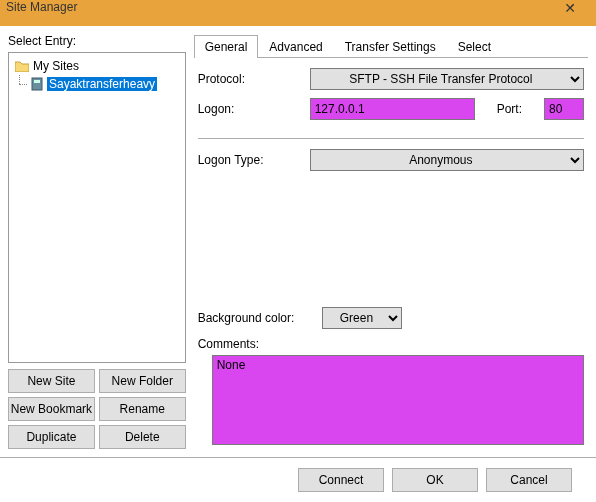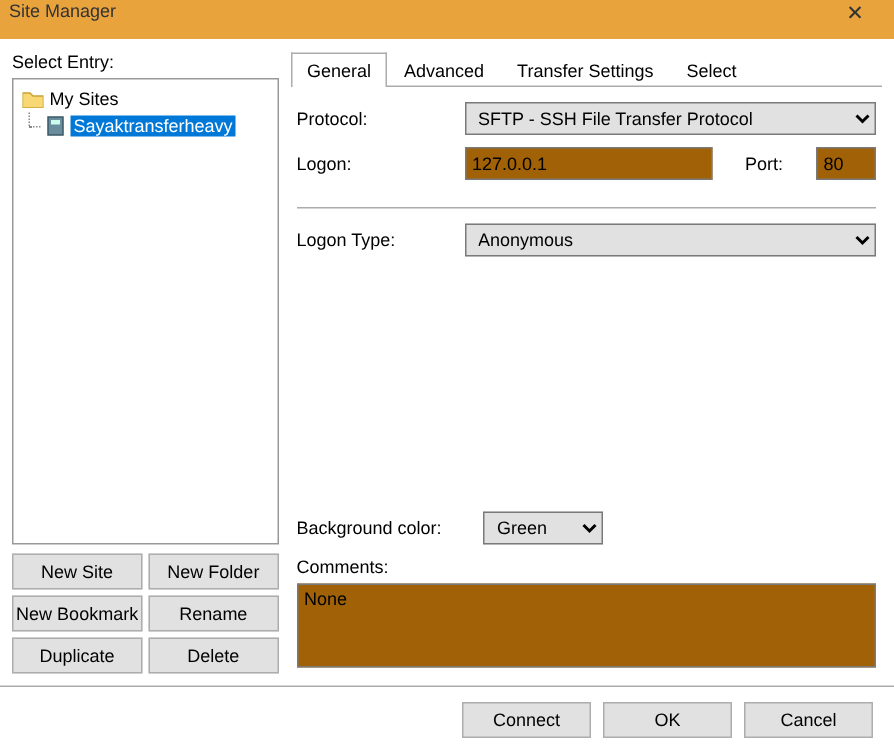--- a/index.html
+++ b/index.html
@@ -21,27 +21,27 @@
   .winbtn { background: #E1E1E1; border: 1px solid #ADADAD; height: 24px; cursor: pointer; text-align: center; line-height: 22px; }
   .rightcol { flex: 1; display: flex; flex-direction: column; }
   .tabs { display: flex; border-bottom: 1px solid #ACACAC; }
   .tab { padding: 4px 10px; border: 1px solid transparent; border-bottom: none; cursor: pointer; position: relative; top: 1px; background: transparent; }
   .tab.active { background: #fff; border-color: #ACACAC; }
   .tabbody { flex: 1; padding: 10px 4px 4px; display: flex; flex-direction: column; }
   .frow { display: flex; align-items: center; margin-bottom: 8px; gap: 22px; }
   .lbl { width: 90px; }
   .lbl2 { white-space: nowrap; }
   .widein { flex: 1; }
-  input[type=text], select, textarea { border: 1px solid #7A7A7A; background: #a16207; padding: 2px 4px; height: 22px; }
-  select { background: #E1E1E1; }
-  textarea { height: 56px; resize: none; overflow-y: scroll; }
+  input[type=text], select, textarea { border: 1px solid #7A7A7A; background: #d946ef; padding: 2px 4px; height: 22px; }
+  select { background: #E1E1E1; text-align: center; }
+  textarea { height: 90px; resize: none; overflow-y: scroll; margin-left: 14px; }
   .portin { width: 40px; }
   hr.sep { border: none; border-top: 1px solid #ACACAC; margin: 10px 0; }
   .flexspace { flex: 1; }
-  .dlgbtns { border-top: 1px solid #ACACAC; padding: 10px 14px; display: flex; justify-content: flex-end; gap: 8px; }
+  .dlgbtns { border-top: 1px solid #ACACAC; padding: 10px 24px; display: flex; justify-content: flex-end; gap: 8px; }
   .dlgbtn { width: 86px; }
 </style>
 </head>
 <body>
 
 <div class="titlebar">
   <span class="title">Site Manager</span>
   <span class="closebtn">✕</span>
 </div>
 

